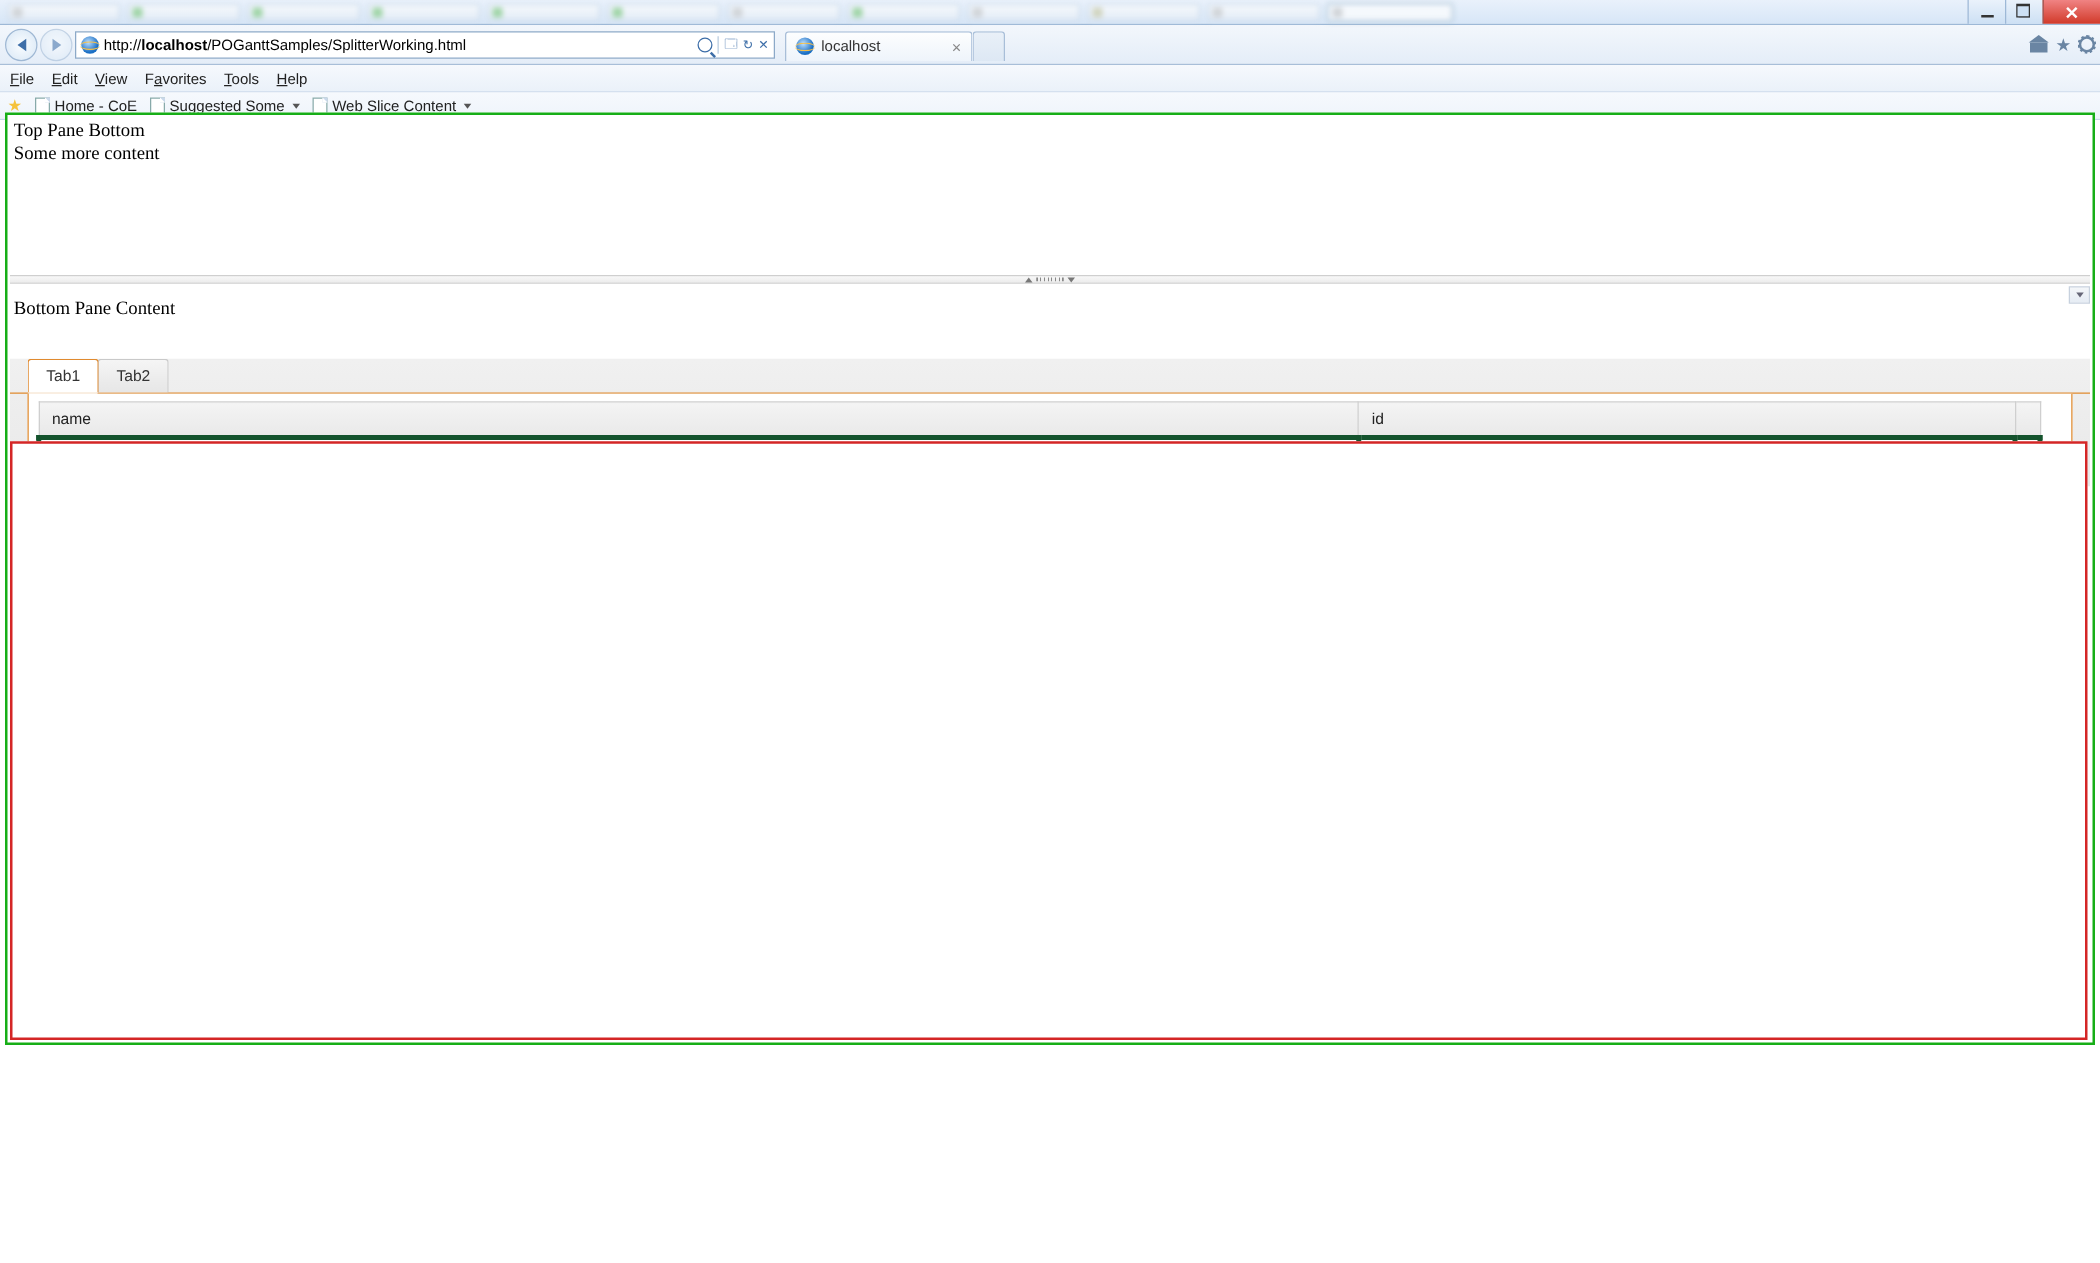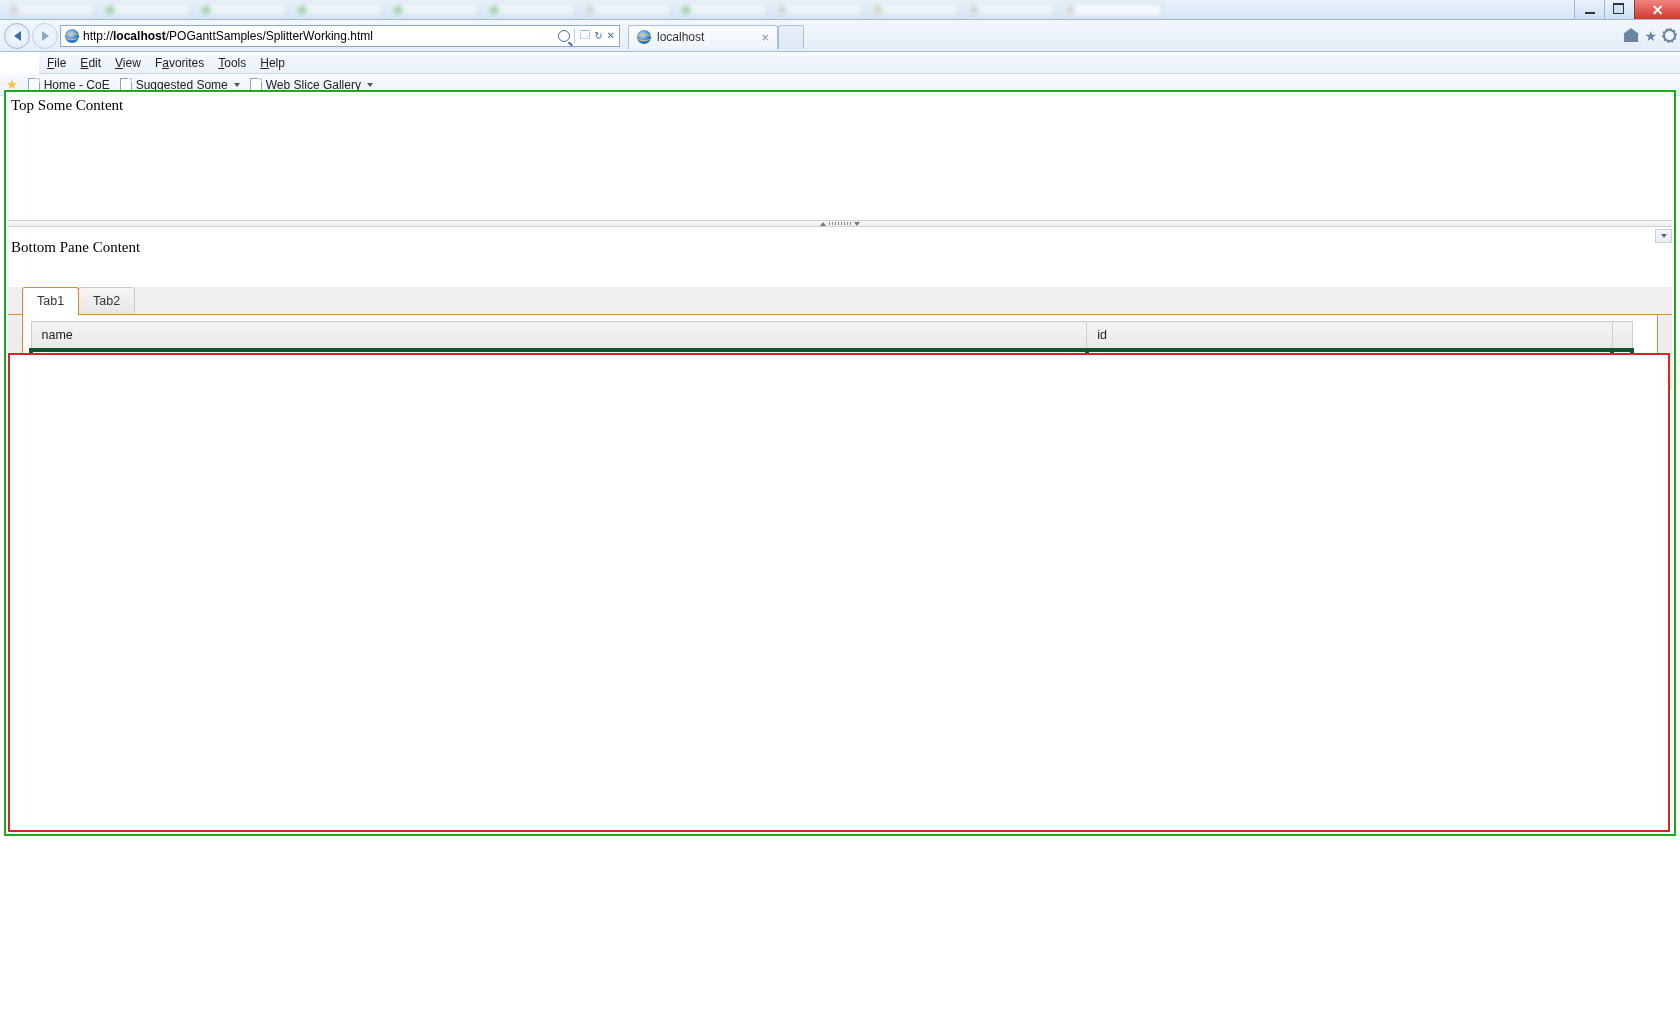--- a/index.html
+++ b/index.html
@@ -41,21 +41,21 @@
   .ie-tabs { display:flex; align-items:flex-end; height:26px; margin-left:6px; }
   .ie-tab { height:24px; border:1px solid #a8bed8; border-bottom:none; border-radius:3px 3px 0 0; background:linear-gradient(#fdfefe,#eef4fb); display:flex; align-items:center; padding:0 8px; gap:6px; font-size:12px; color:#333; min-width:150px; position:relative;}
   .ie-tab .closex{margin-left:auto;color:#888;font-size:13px;line-height:1;}
   .ie-tab.blank{min-width:26px;width:26px;background:linear-gradient(#e9f0f8,#dde8f4);}
   .nav-right { margin-left:auto; display:flex; gap:6px; color:#6a85a3; align-items:center;}
   .home-ico{width:14px;height:12px;position:relative;} .home-ico::before{content:"";position:absolute;left:0;top:4px;width:14px;height:8px;background:#6a85a3;} .home-ico::after{content:"";position:absolute;left:-1px;top:-2px;border-left:8px solid transparent;border-right:8px solid transparent;border-bottom:6px solid #6a85a3;}
   .star-ico{color:#6a85a3;font-size:14px;line-height:1;}
   .gear-ico{width:13px;height:13px;border:2px solid #6a85a3;border-radius:50%;position:relative;} .gear-ico::before{content:"";position:absolute;inset:-3px;border:2px dotted #6a85a3;border-radius:50%;}
 
   
-  .ie-menu { height:22px; background:linear-gradient(#f6f9fd,#eaf1f9); border-bottom:1px solid #c9d8ea; display:flex; align-items:center; padding:0 8px; gap:14px; font-size:12px; color:#222;margin-left:39px;}
+  .ie-menu { height:22px; background:linear-gradient(#f6f9fd,#eaf1f9); border-bottom:1px solid #c9d8ea; display:flex; align-items:center; padding:0 8px; gap:14px; font-size:12px; color:#222;}
   .ie-menu span u{text-decoration:underline;}
 
   
   .ie-fav { height:22px; background:linear-gradient(#f6f9fd,#eef4fb); border-bottom:1px solid #c9d8ea; display:flex; align-items:center; padding:0 6px; gap:10px; font-size:12px; color:#222;}
   .fav-star{color:#f5c23c;font-size:13px;} .fav-doc{width:12px;height:14px;background:#fff;border:1px solid #8aa; position:relative;} .fav-doc::after{content:"";position:absolute;right:-1px;top:-1px;border-left:4px solid #fff;border-top:4px solid #c9d8ea;}
   .fav-item{display:flex;align-items:center;gap:4px;}
   .dd{width:0;height:0;border-left:3px solid transparent;border-right:3px solid transparent;border-top:4px solid #555;margin-left:2px;}
 
   
   .page-region { position:absolute; left:4px; top:90px; right:4px; bottom:0; }
@@ -180,30 +180,31 @@
       <span class="fav-doc"></span>
       <span>Home - CoE</span>
     </span>
   <span class="fav-item">
       <span class="fav-doc"></span>
       <span>Suggested Some</span>
       <span class="dd"></span>
     </span>
   <span class="fav-item">
       <span class="fav-doc"></span>
-      <span>Web Slice Gallery</span>
+      <span>Web Slice Content</span>
       <span class="dd"></span>
     </span>
 </div>
 
 <div class="page-region">
   <div class="outer-green">
 
     <div class="top-pane">
-      <div>Top Some Content</div>
+      <div>Top Pane Bottom</div>
+      <div>Some more content</div>
     </div>
 
     <div class="splitter-bar">
       <span class="tri-up"></span>
       <span class="grip"></span>
       <span class="tri-dn"></span>
     </div>
 
     <div class="bottom-pane-label">Bottom Pane Content</div>
     <div class="bottom-pane-scroll-dn">

